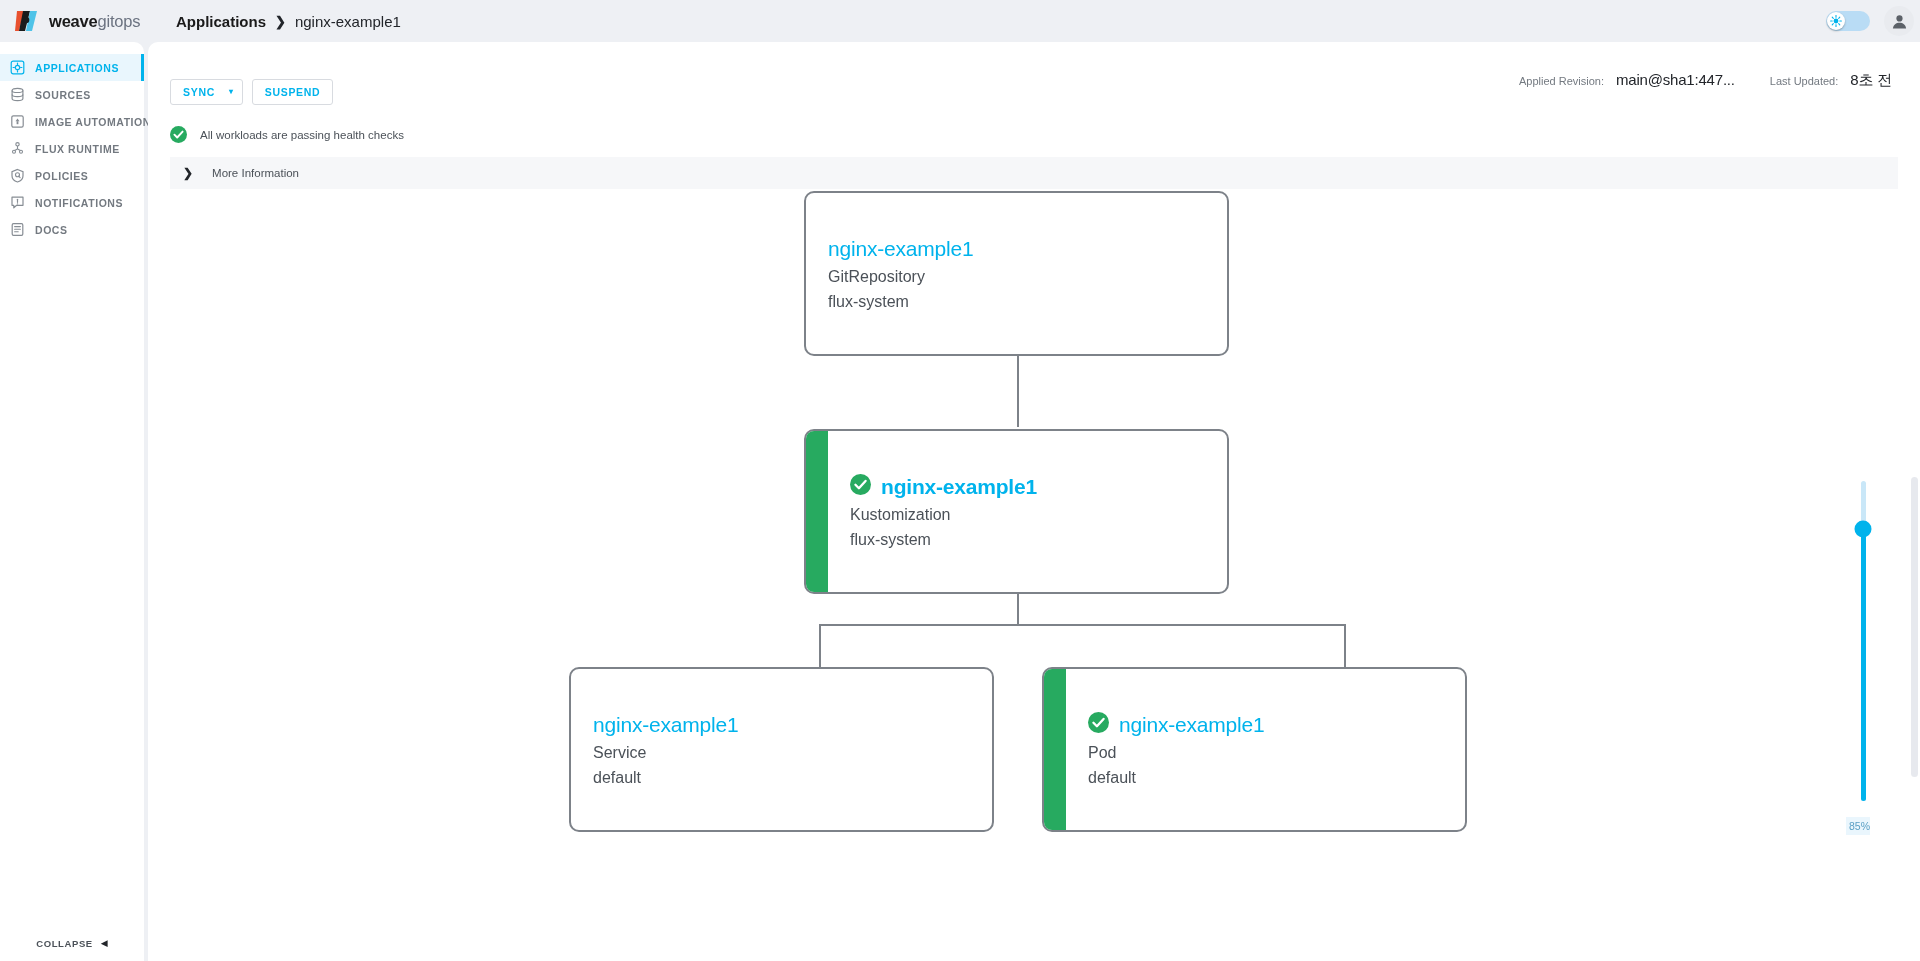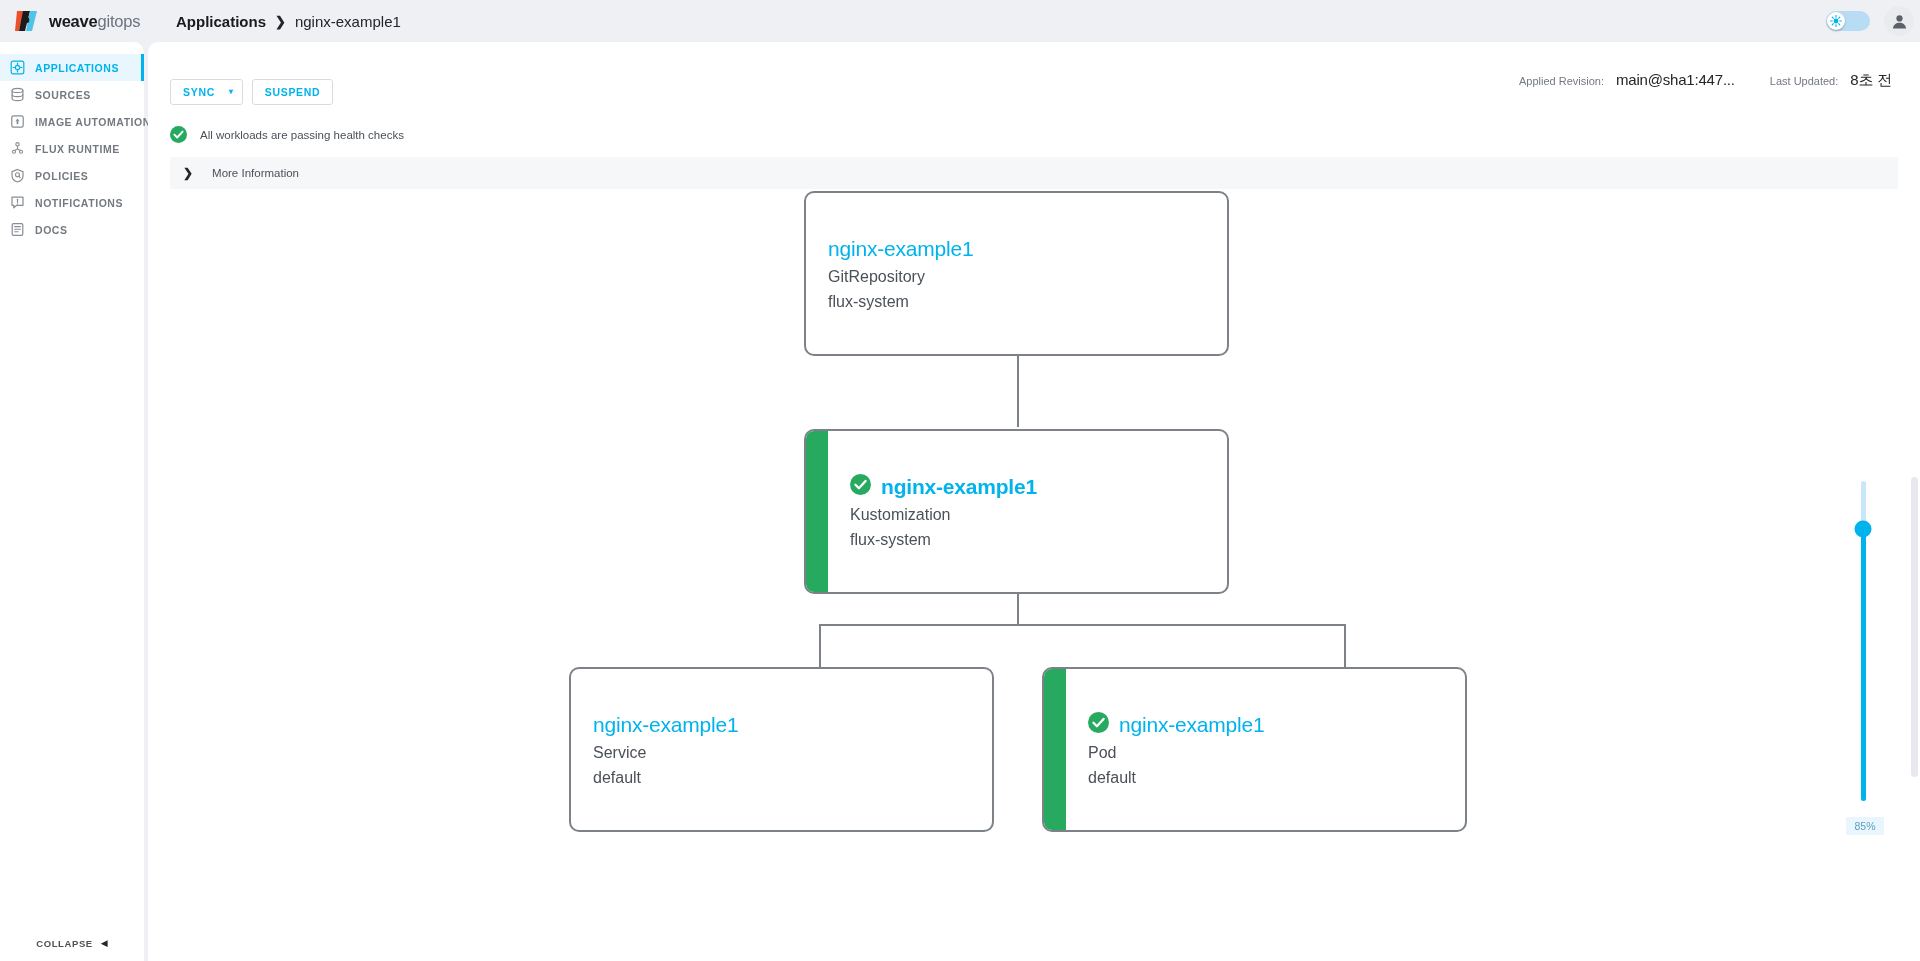--- a/index.html
+++ b/index.html
@@ -179,23 +179,23 @@
   .zoom-fill {
     position: absolute; left: 0; right: 0; bottom: 0;
     height: 272px; background: #00b3ec; border-radius: 3px;
   }
   .zoom-thumb {
     position: absolute; left: 50%; transform: translate(-50%,-50%);
     top: 15%; width: 17px; height: 17px; border-radius: 50%;
     background: #00b3ec; cursor: pointer;
   }
   .zoom-pct {
-    margin-top: 16px; text-align: center;
+    margin-top: 16px; text-align: right;
     background: #eaf6fd; color: #5a9fc4;
-    font-size: 10.5px; padding: 3px 0; width: 38px;
+    font-size: 10.5px; padding: 3px 0; width: 24px;
     margin-left: -4px;
   }
 
   
   .vscroll {
     position: absolute; right: 2px; top: 288px;
     width: 7px; height: 300px;
     background: #cfd4dd; border-radius: 4px; opacity: .5;
   }
 </style>

